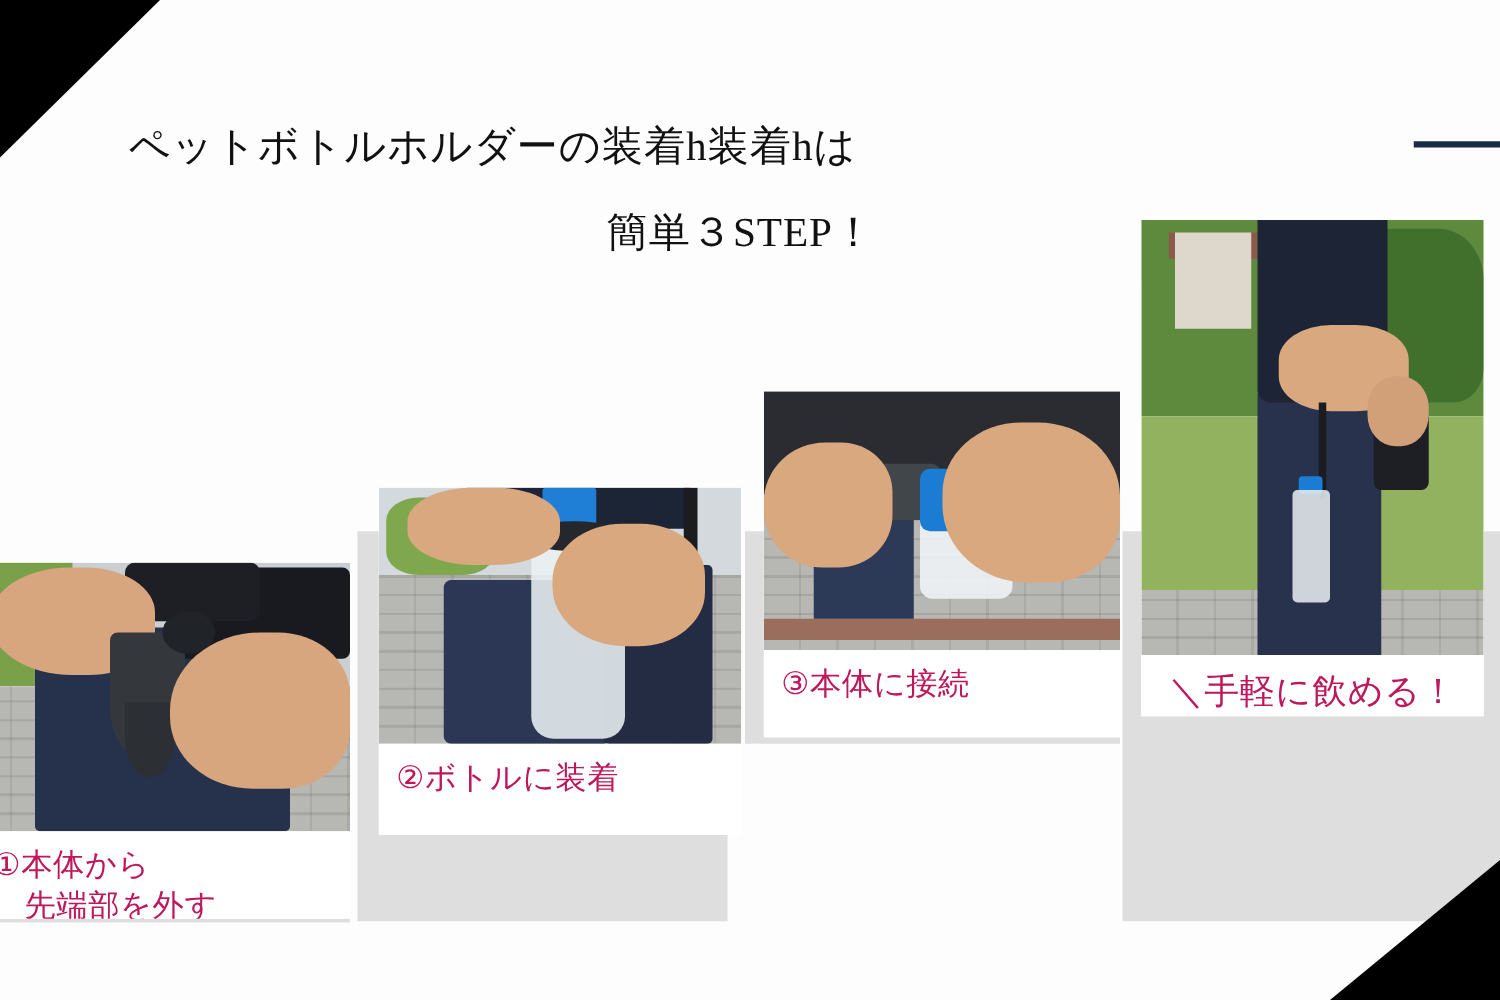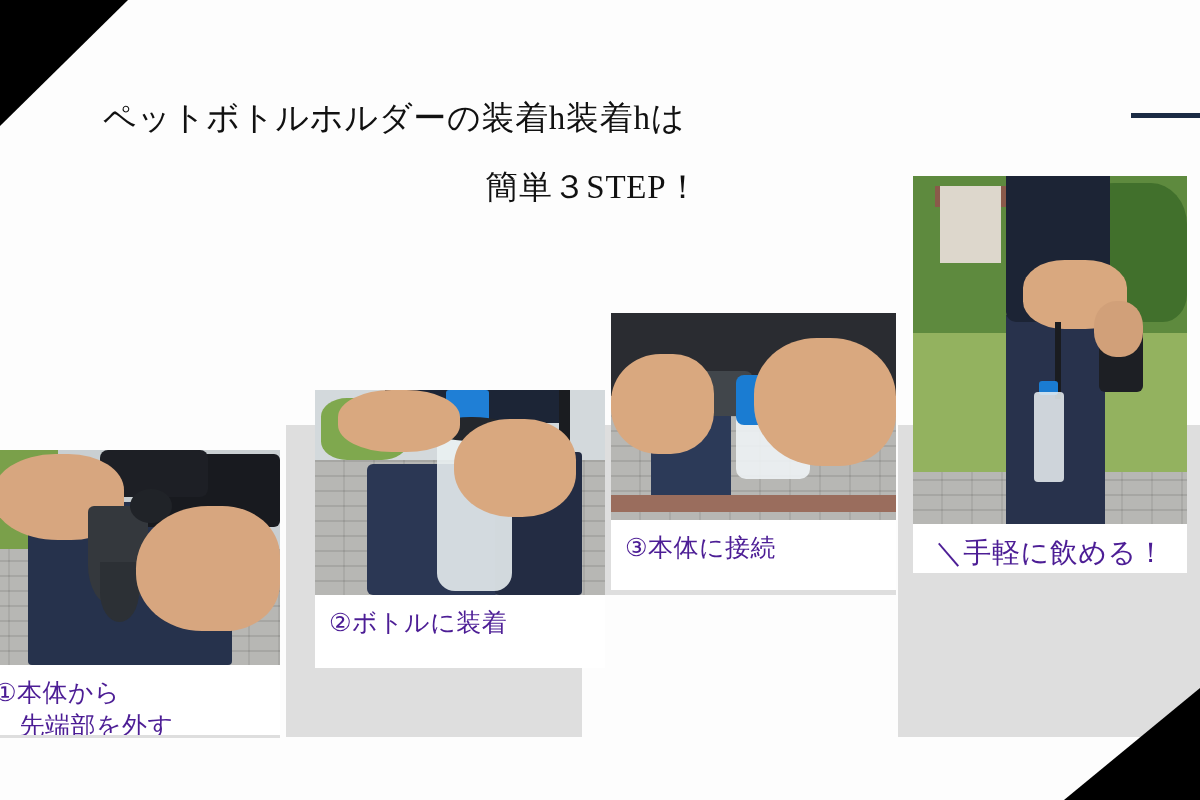--- a/index.html
+++ b/index.html
@@ -81,39 +81,39 @@
     box-shadow: 0 0 0 0 rgba(0,0,0,0);
   }
   .card .photo {
     position: relative;
     width: 100%;
     overflow: hidden;
   }
   .card .caption {
     box-sizing: border-box;
     background: #ffffff;
-    color: #4c1d95;
+    color: #be185d;
     font-size: 25px;
     line-height: 1.32;
     letter-spacing: 0.02em;
     padding: 11px 14px 12px 14px;
     white-space: pre-line;
   }
   .caption.center {
     text-align: center;
     font-size: 28px;
   }
 
   
   #panel1 { left: -10px;  top: 470px; width: 290px; height: 268px; }
   #card1  { left: -20px;  top: 450px; width: 300px; height: 285px; }
   #card1 .photo { height: 215px; }
 
   #panel2 { left: 286px;  top: 425px; width: 296px; height: 312px; }
-  #card2  { left: 303px;  top: 390px; width: 290px; height: 278px; margin-left: 12px; }
+  #card2  { left: 303px;  top: 390px; width: 290px; height: 278px; }
   #card2 .photo { height: 205px; }
 
   #panel3 { left: 596px;  top: 425px; width: 300px; height: 170px; }
   #card3  { left: 611px;  top: 313px; width: 285px; height: 277px; }
   #card3 .photo { height: 207px; }
 
   #panel4 { left: 898px;  top: 425px; width: 302px; height: 312px; }
   #card4  { left: 913px;  top: 176px; width: 274px; height: 397px; }
   #card4 .photo { height: 348px; }
 

